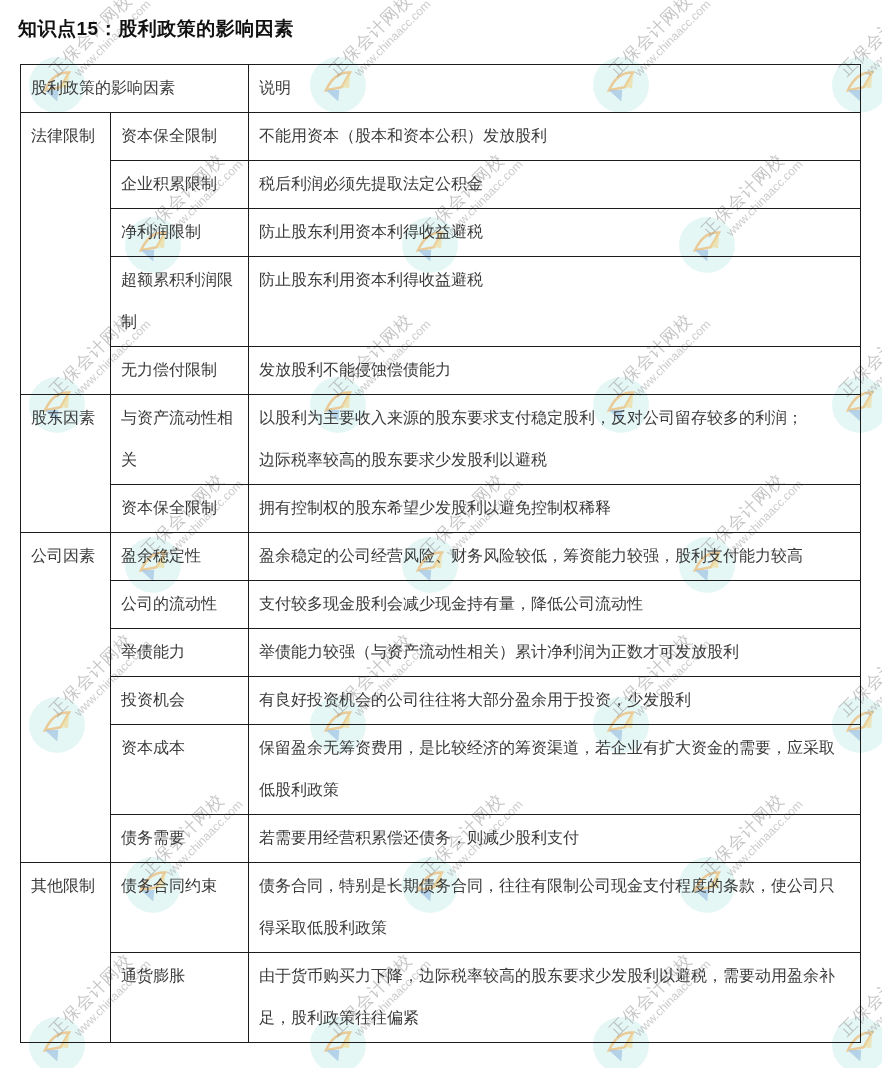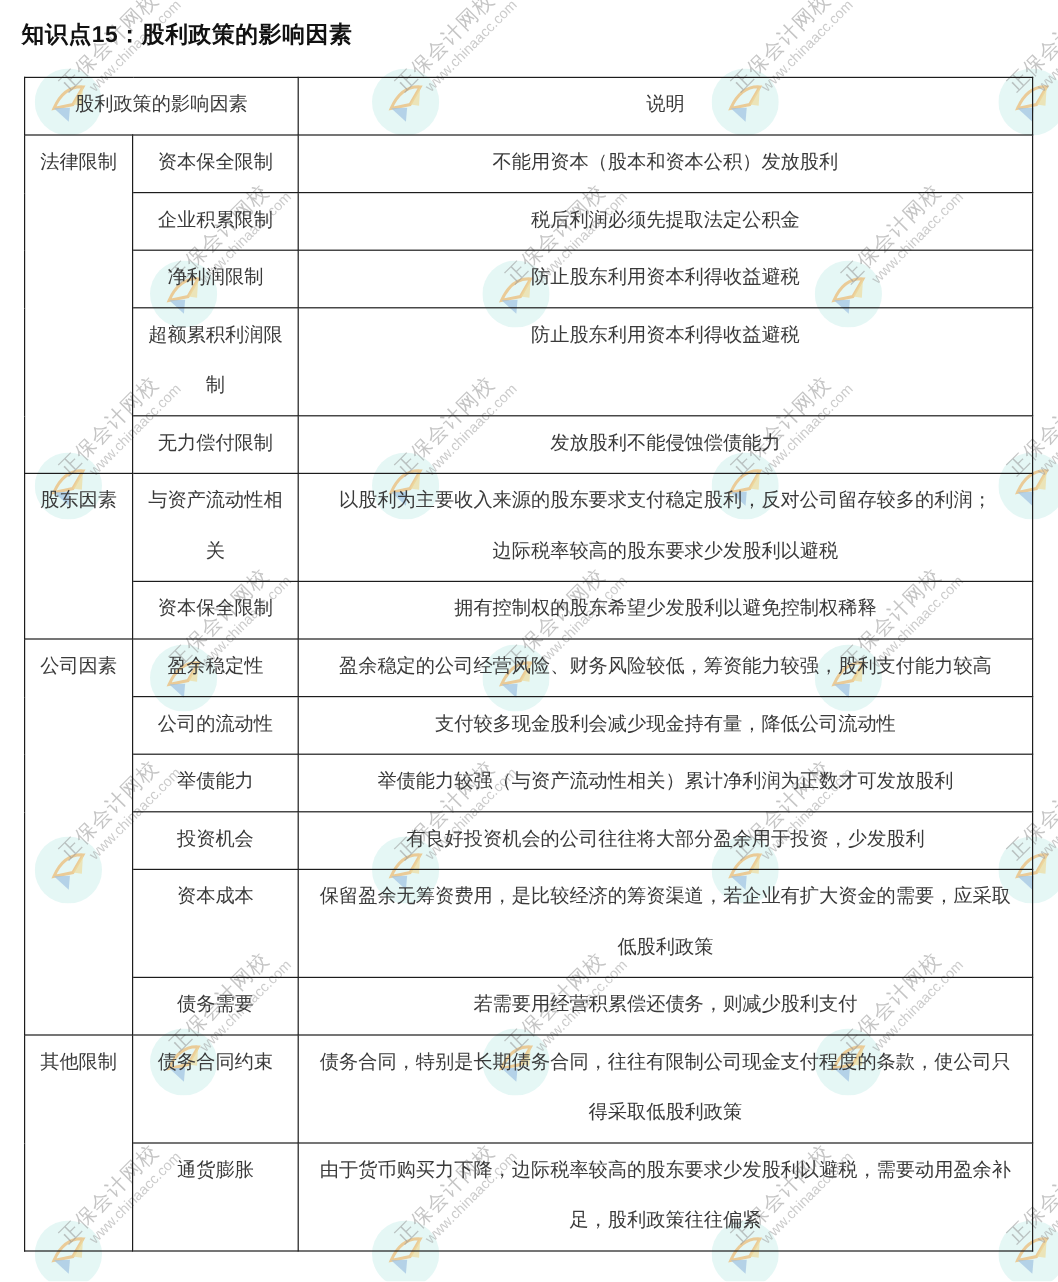--- a/index.html
+++ b/index.html
@@ -20,21 +20,20 @@
   .content{position:relative;z-index:1;}
   .title{
     position:absolute;left:18px;top:16px;margin:0;
     font-size:19px;font-weight:bold;color:#111;
     letter-spacing:.5px;
   }
   table.factors{
     position:absolute;left:20px;top:64px;
     width:840px;border-collapse:collapse;table-layout:fixed;
     background:transparent;
-    text-align:center;
   }
   table.factors td{
     border:1px solid #1c1c1c;
     vertical-align:top;
     padding:2px 10px 3px 10px;
     font-size:16px;line-height:42px;
     color:#3a3a3a;
     word-break:break-all;
     background:transparent;
   }

